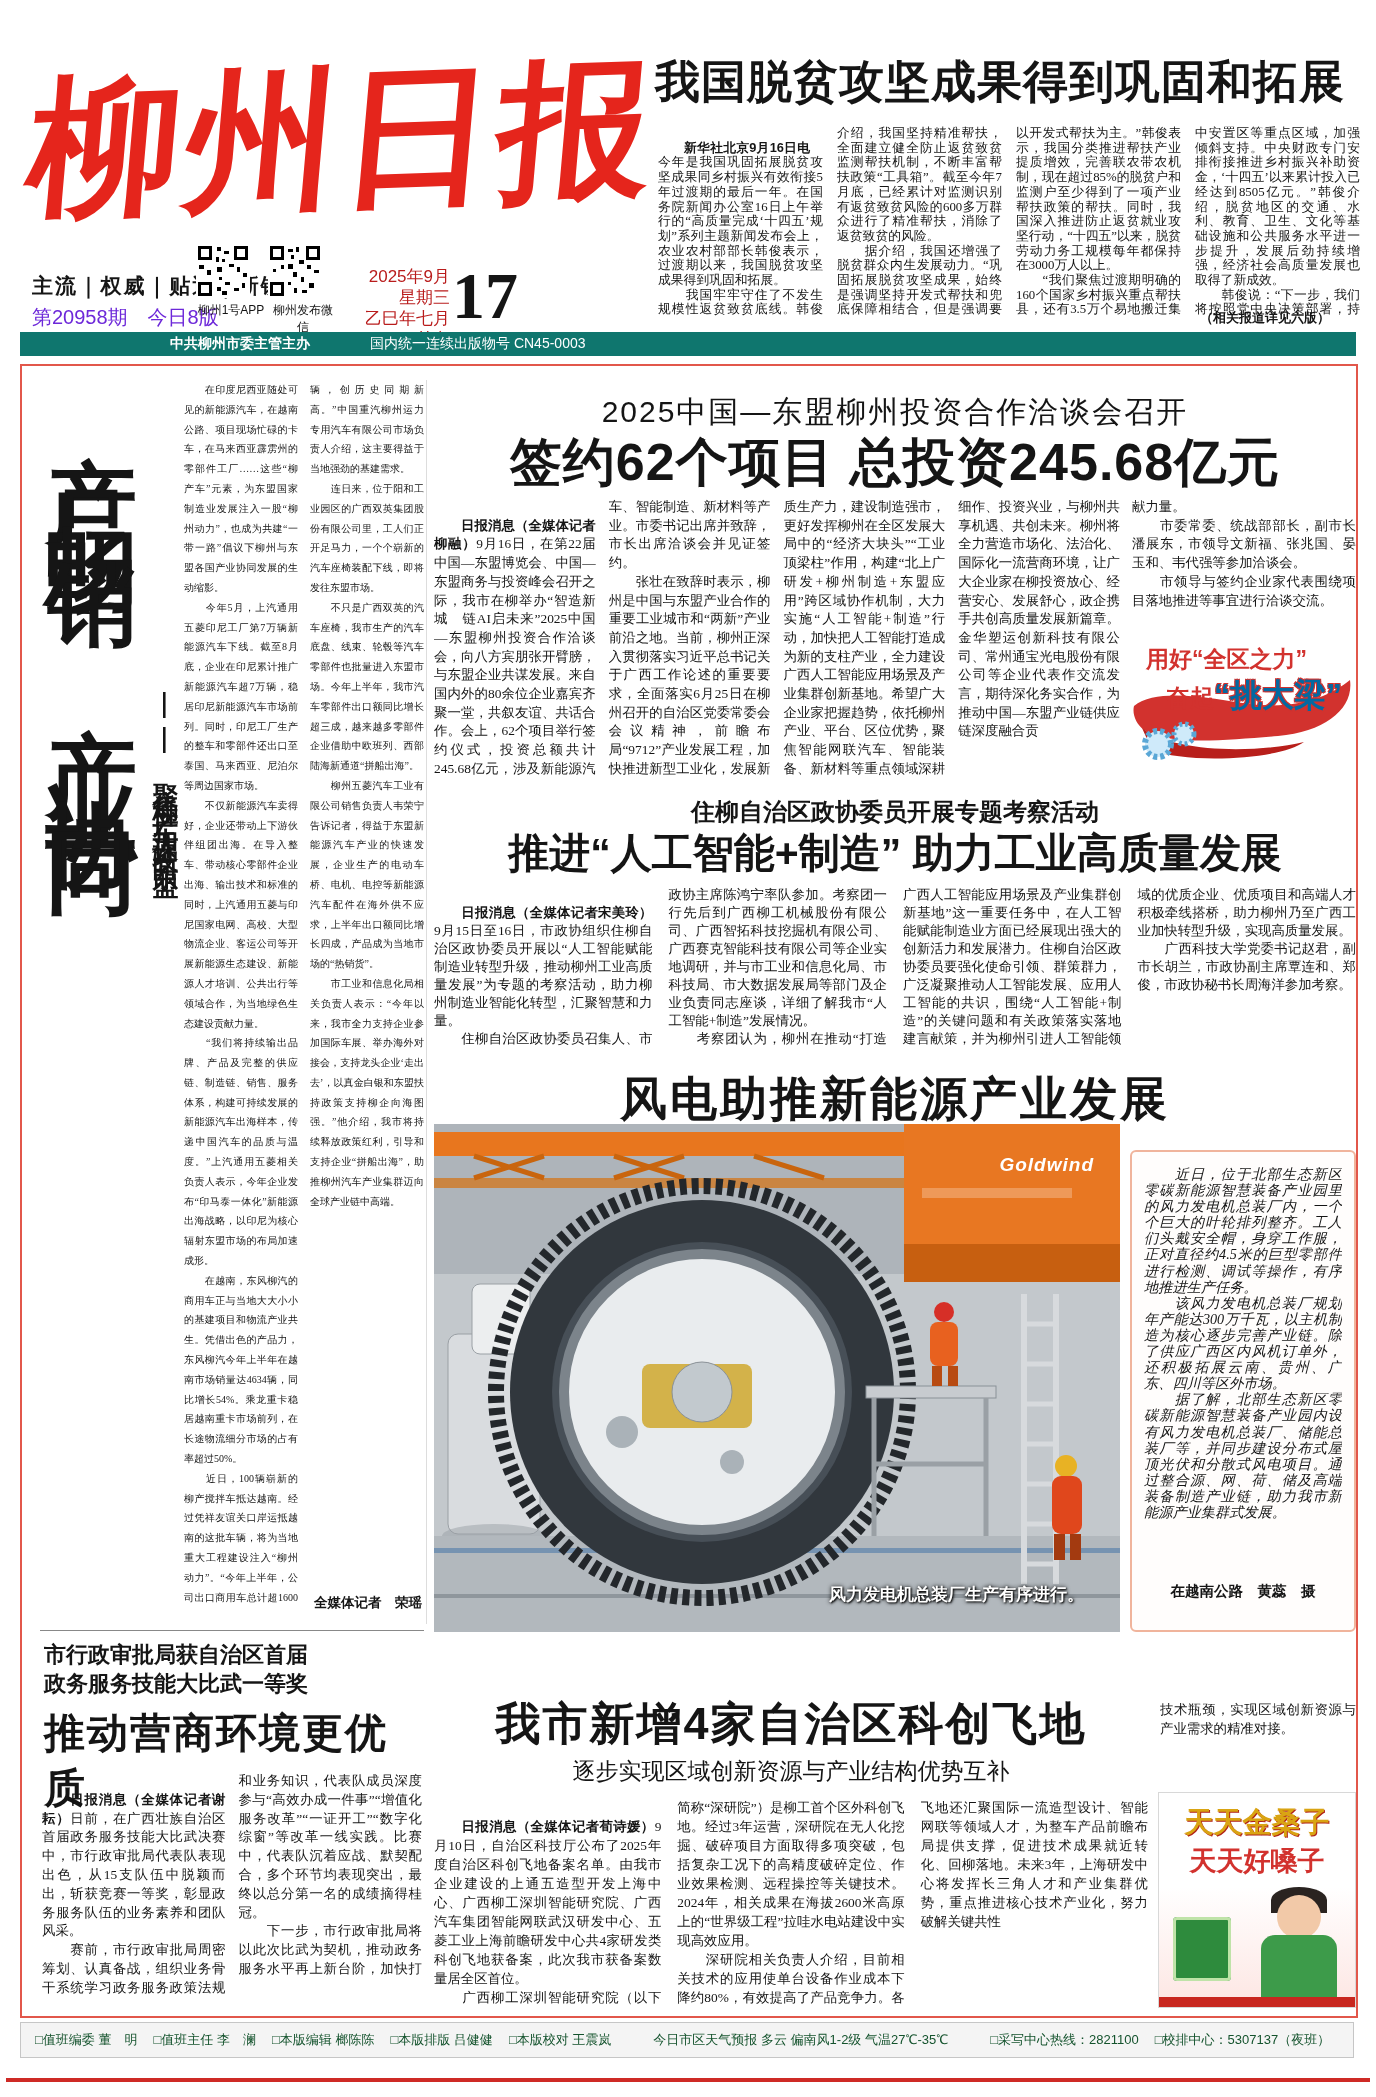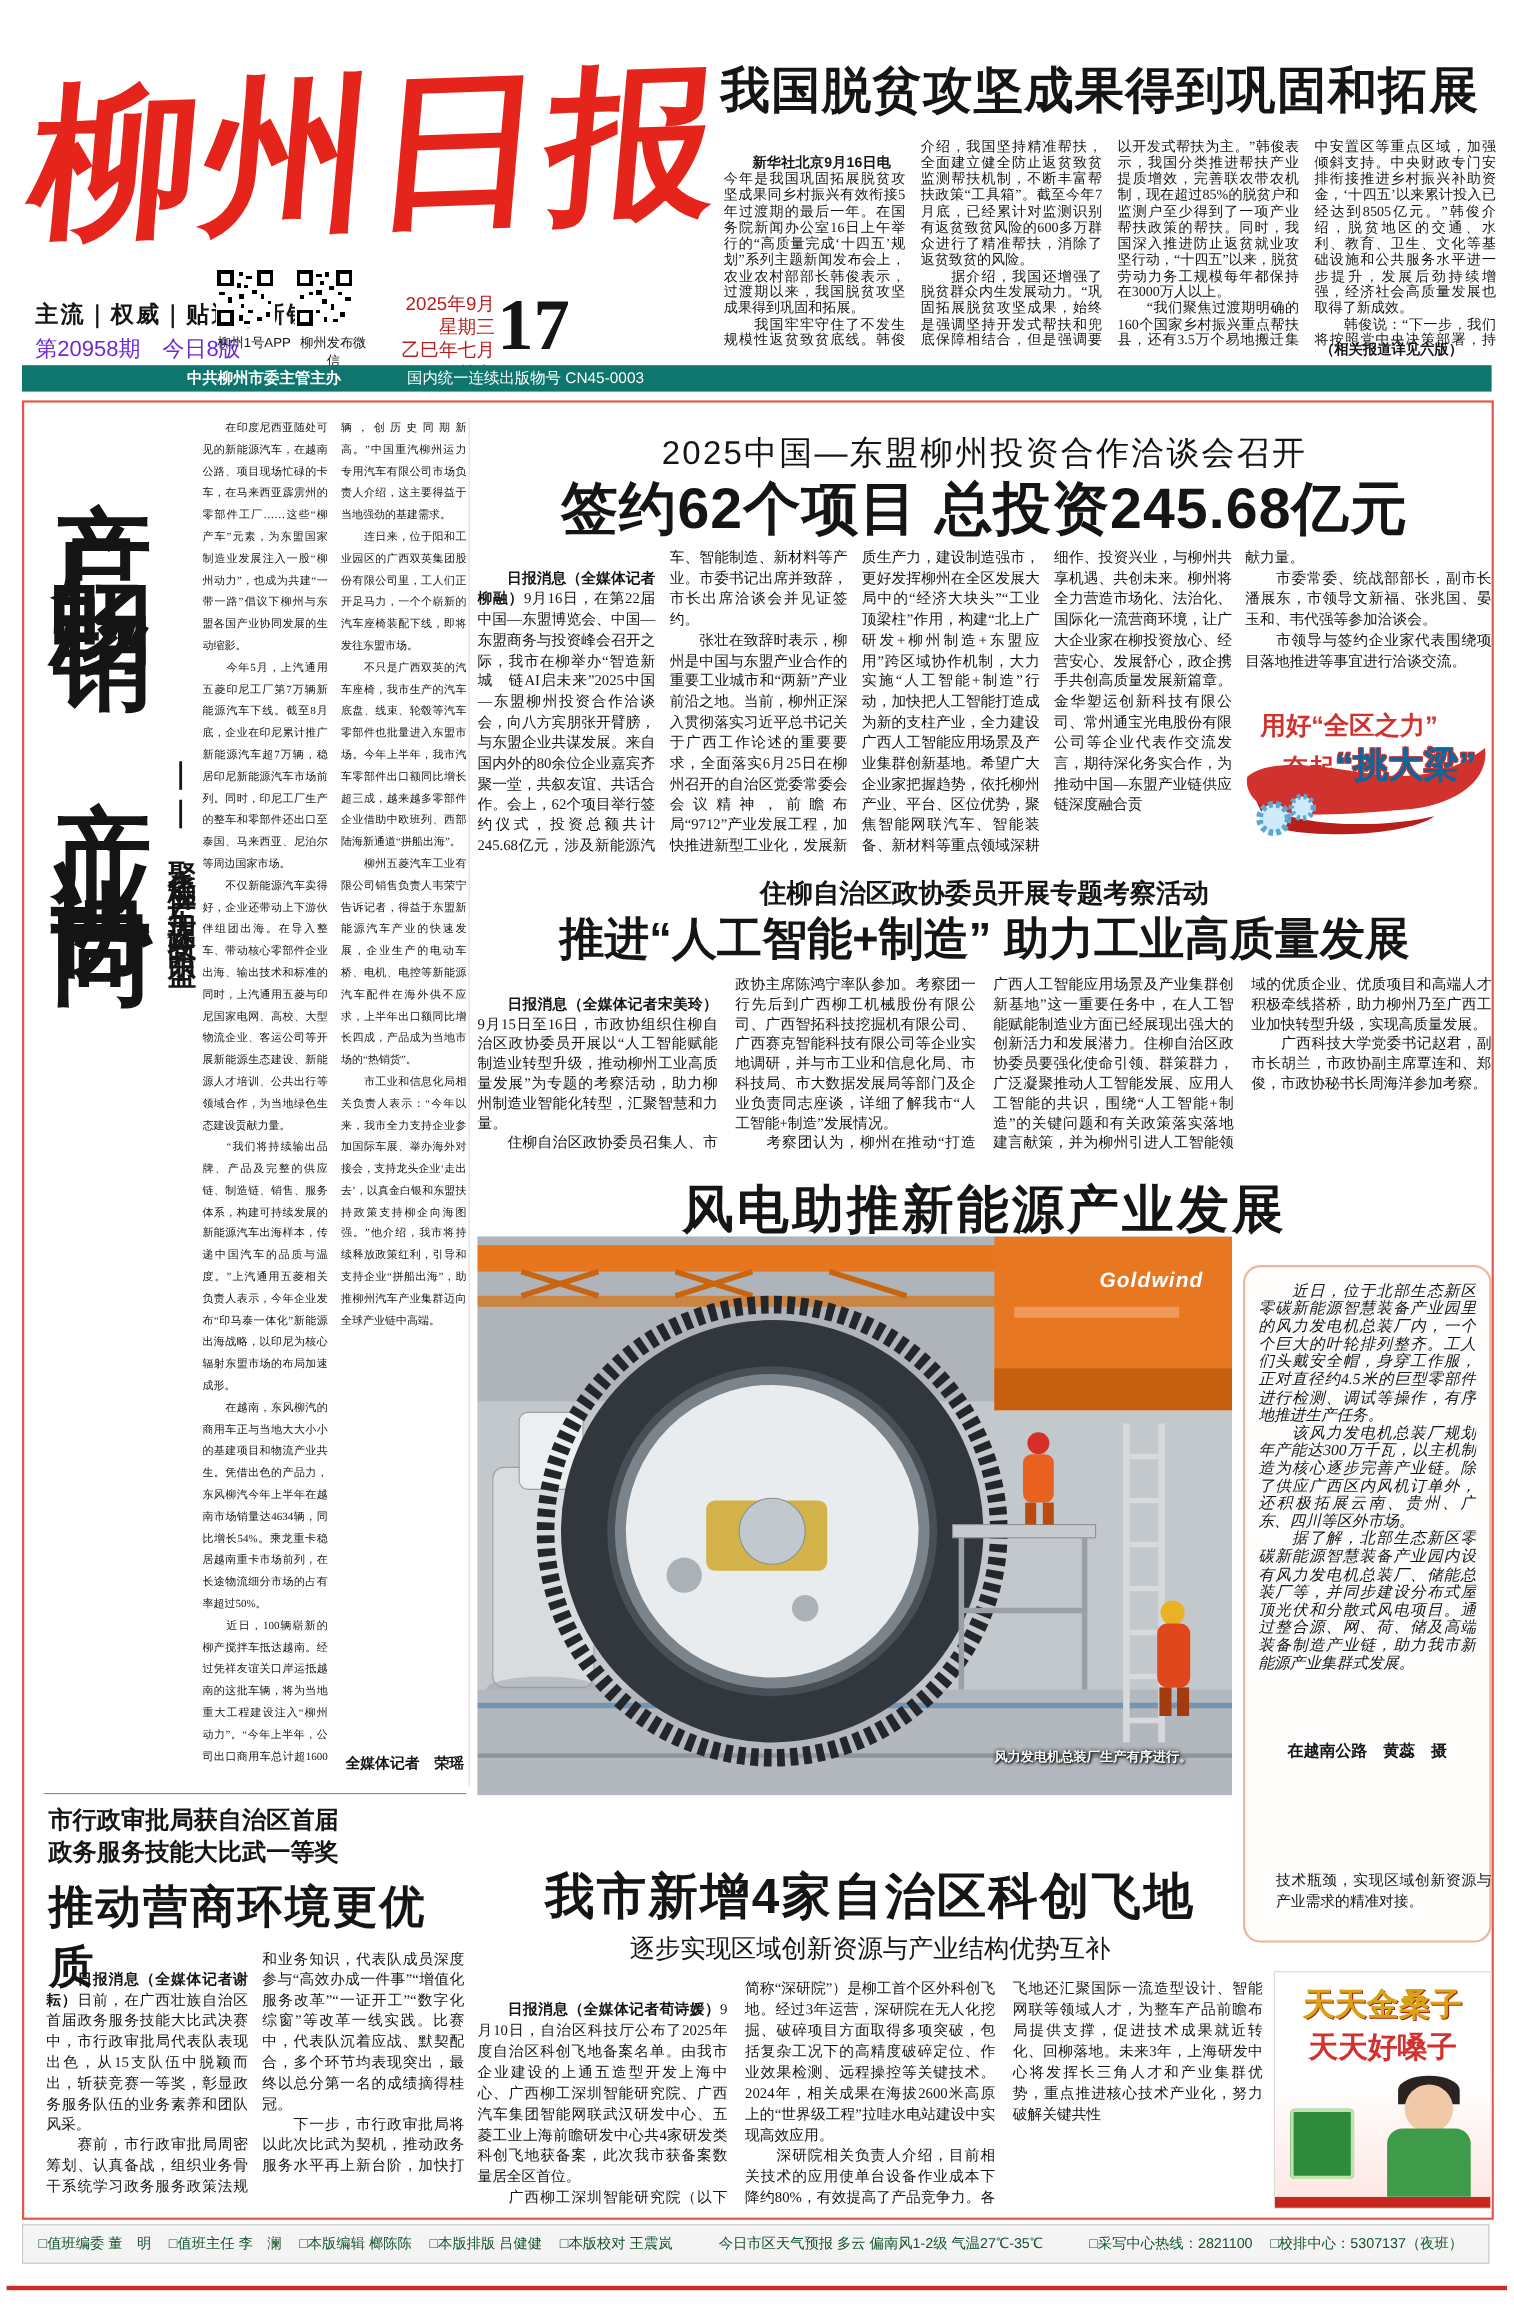--- a/index.html
+++ b/index.html
@@ -58,23 +58,23 @@
   
   .cp-eyebrow{left:434px;top:796px;width:922px;text-align:center;font-size:24px;font-weight:bold;}
   .cp-head{left:434px;top:826px;width:922px;text-align:center;font-size:41px;font-weight:900;}
   .cp-body{left:434px;top:886px;width:922px;height:172px;column-count:4;column-gap:16px;
            font-size:13.4px;line-height:18px;}
   
   .wind-head{left:434px;top:1068px;width:922px;text-align:center;font-size:47px;font-weight:900;letter-spacing:3px;}
   .photo{left:434px;top:1124px;width:686px;height:508px;overflow:hidden;background:#c8ccd0;}
   .photo-brand{position:absolute;right:26px;top:30px;color:#fff;font-style:italic;
                font-weight:bold;font-size:19px;letter-spacing:1px;}
-  .photo-caption{position:absolute;right:36px;bottom:26px;color:#fff;font-size:12px;font-weight:bold;
+  .photo-caption{position:absolute;right:36px;bottom:26px;color:#fff;font-size:17px;font-weight:bold;
                  text-shadow:0 0 4px #000,1px 1px 2px #000;margin-left:20px;}
-  .windcard{left:1130px;top:1150px;width:226px;height:616px;border:2px solid #f0b49c;border-radius:16px;
+  .windcard{left:1130px;top:1150px;width:226px;height:482px;border:2px solid #f0b49c;border-radius:6px;
             background:#fffdfc;box-sizing:border-box;padding:14px 12px;}
   .windcard-body{font-family:"Liberation Serif",serif;font-style:italic;text-align:justify;
                  white-space:pre-line;font-size:14.2px;line-height:16.1px;height:412px;overflow:hidden;}
   .wind-byline{font-size:14.5px;font-weight:bold;text-align:center;margin-top:4px;font-style:normal;}
   
   .ap-eyebrow{left:44px;top:1640px;width:376px;font-size:22px;font-weight:bold;line-height:29px;}
   .ap-head{left:44px;top:1706px;width:376px;font-size:41px;font-weight:900;letter-spacing:2px;}
   .ap-body{left:42px;top:1772px;width:380px;height:236px;column-count:2;column-gap:13px;
            font-size:13.4px;line-height:18.8px;}
   

